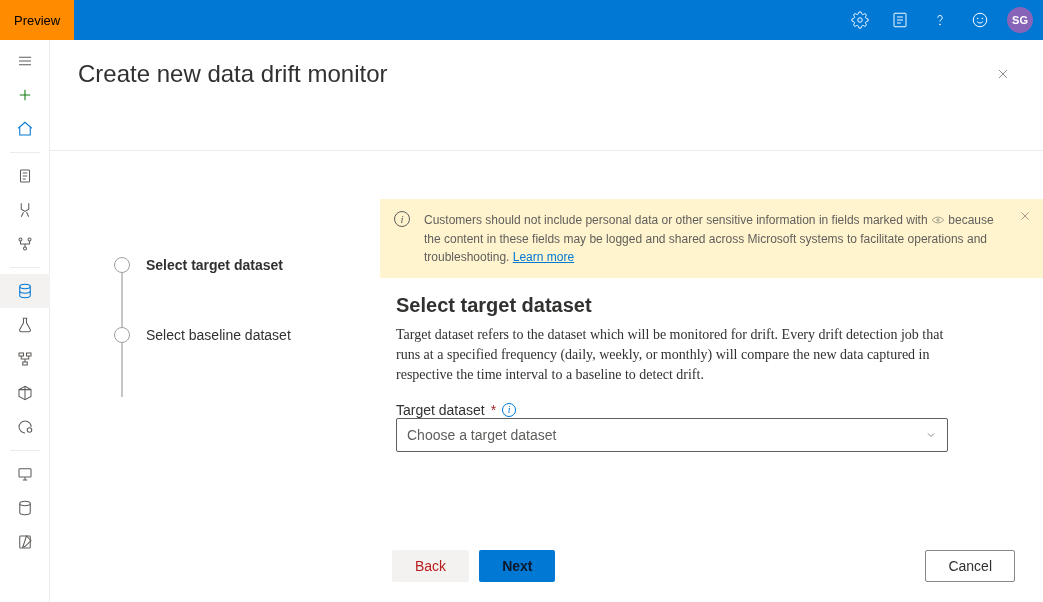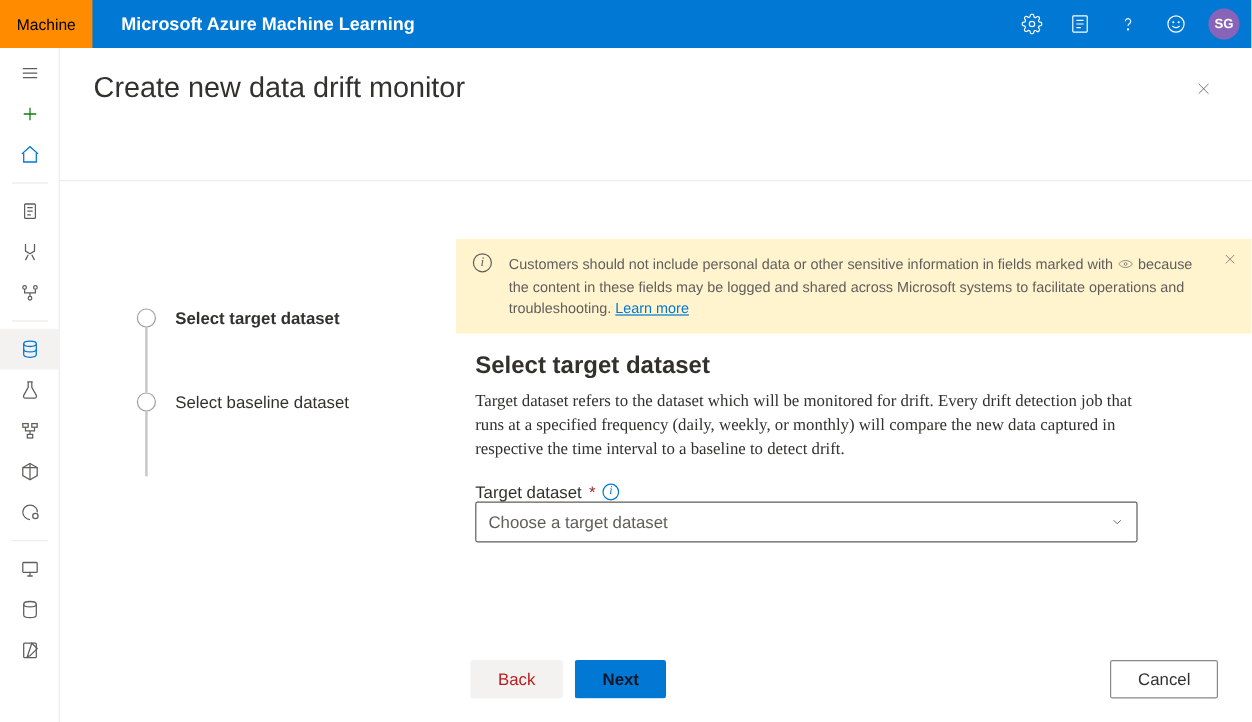--- a/index.html
+++ b/index.html
@@ -65,22 +65,21 @@
 .btn { height: 32px; padding: 0 22px; border: 1px solid transparent; border-radius: 2px; font-size: 14px; cursor: pointer; font-family: inherit; }
 .btn-back { background: #f3f2f1; color: #b91c1c; border-color: #f3f2f1; cursor: default; }
 .btn-next { background: #0078d4; color: #0f172a; font-weight: 600; }
 .btn-cancel { background: #fff; border: 1px solid #8a8886; color: #323130; }
 .footer-spacer { flex: 1; }
 </style>
 </head>
 <body>
 
 <div class="topbar">
-  <div class="preview-badge">Machine</div>
-  <div class="product-title">Microsoft Azure Machine Learning</div>
+  <div class="preview-badge">Preview</div>
   <div class="topbar-spacer"></div>
   <div class="topbar-icons">
     <div class="topbar-icon">
       <svg viewBox="0 0 24 24">
           <circle cx="12" cy="12" r="3"></circle>
           <path d="M19.4 15a1.7 1.7 0 0 0 .34 1.87l.06.06a2 2 0 1 1-2.83 2.83l-.06-.06a1.7 1.7 0 0 0-1.87-.34 1.7 1.7 0 0 0-1 1.56V21a2 2 0 0 1-4 0v-.09a1.7 1.7 0 0 0-1.11-1.56 1.7 1.7 0 0 0-1.87.34l-.06.06a2 2 0 1 1-2.83-2.83l.06-.06a1.7 1.7 0 0 0 .34-1.87 1.7 1.7 0 0 0-1.56-1H3a2 2 0 0 1 0-4h.09a1.7 1.7 0 0 0 1.56-1.11 1.7 1.7 0 0 0-.34-1.87l-.06-.06a2 2 0 1 1 2.83-2.83l.06.06a1.7 1.7 0 0 0 1.87.34h0a1.7 1.7 0 0 0 1-1.56V3a2 2 0 0 1 4 0v.09a1.7 1.7 0 0 0 1 1.56 1.7 1.7 0 0 0 1.87-.34l.06-.06a2 2 0 1 1 2.83 2.83l-.06.06a1.7 1.7 0 0 0-.34 1.87v0a1.7 1.7 0 0 0 1.56 1H21a2 2 0 0 1 0 4h-.09a1.7 1.7 0 0 0-1.56 1z"></path>
         </svg>
     </div>
     <div class="topbar-icon">
       <svg viewBox="0 0 24 24">

